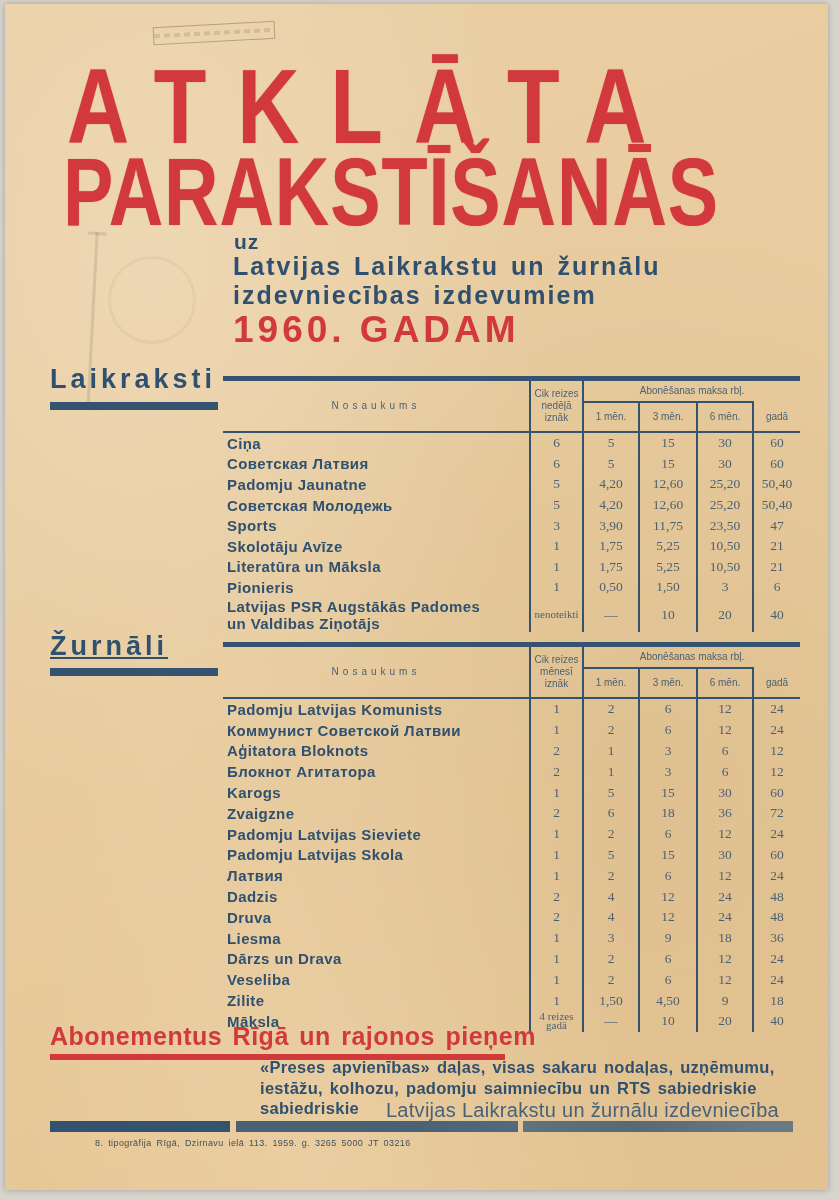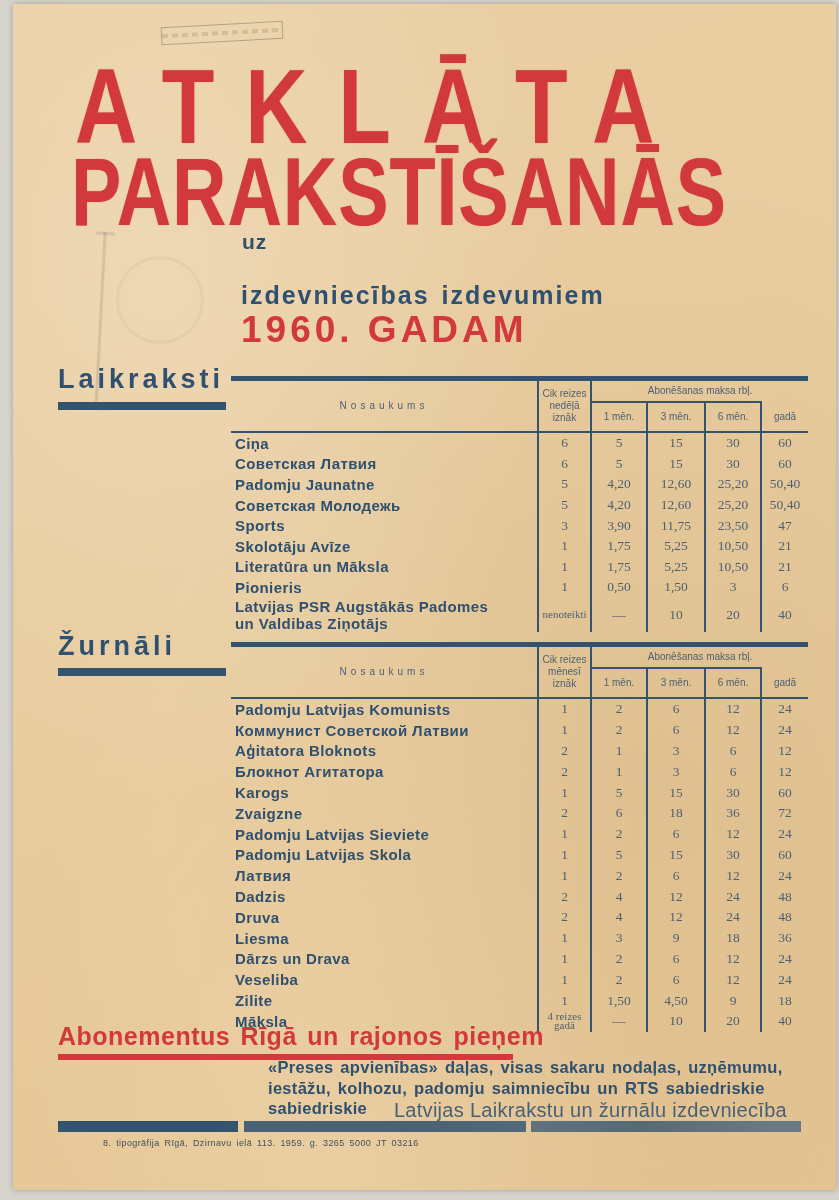--- a/index.html
+++ b/index.html
@@ -11,21 +11,21 @@
   }
   html,body{margin:0;padding:0;}
   body{
     width:839px;height:1200px;
     background:#d7d4ce;
     font-family:"Liberation Sans",sans-serif;
     position:relative;overflow:hidden;
   }
   #canvas{position:absolute;left:0;top:0;width:839px;height:1200px;}
   .poster{
-    position:absolute;left:13px;top:4px;width:823px;height:1186px;
+    position:absolute;left:5px;top:4px;width:823px;height:1186px;
     background:
       radial-gradient(ellipse at 18% 22%, rgba(255,255,255,0.20), transparent 42%),
       radial-gradient(ellipse at 78% 64%, rgba(150,110,55,0.10), transparent 55%),
       radial-gradient(ellipse at 40% 95%, rgba(255,244,214,0.18), transparent 45%),
       linear-gradient(160deg,#eacfa4 0%, #e8cb9d 55%, #e5c493 100%);
     box-shadow:0 0 6px rgba(0,0,0,0.25);
   }
   
   .stamp{
     position:absolute;left:148px;top:20px;width:120px;height:16px;
@@ -146,20 +146,21 @@
   <div class="poster">
 
     <div class="stamp"></div>
     <div class="pencil"></div>
     <div class="blotch"></div>
 
     <div class="title1">ATKLĀTA</div>
     <div class="title2">PARAKSTĪŠANĀS</div>
 
     <div class="intro-uz">uz</div>
+    <div class="intro-l1">Latvijas Laikrakstu un žurnālu</div>
     <div class="intro-l2">izdevniecības izdevumiem</div>
     <div class="year">1960. GADAM</div>
 
     <div class="section-label" style="top:360px;">Laikraksti</div>
     <div class="section-bar" style="top:398px;"></div>
 
     <table class="pricetable" id="table-0" style="top:372px;">
       <colgroup>
         <col style="width:307px">
           <col style="width:53px">
@@ -252,21 +253,21 @@
 un Valdibas Ziņotājs</td>
             <td class="c-freq small">nenoteikti</td>
             <td class="c-price">—</td>
             <td class="c-price">10</td>
             <td class="c-price">20</td>
             <td class="c-price">40</td>
           </tr>
         </tbody>
     </table>
 
-    <div class="section-label" style="top:627px;">Žurnāli</div>
+    <div class="section-label" style="top:627px;text-decoration:underline;">Žurnāli</div>
     <div class="section-bar" style="top:664px;"></div>
 
     <table class="pricetable" id="table-1" style="top:638px;">
       <colgroup>
         <col style="width:307px">
           <col style="width:53px">
           <col style="width:56px">
         <col style="width:58px">
           <col style="width:56px">
           <col style="width:47px">

